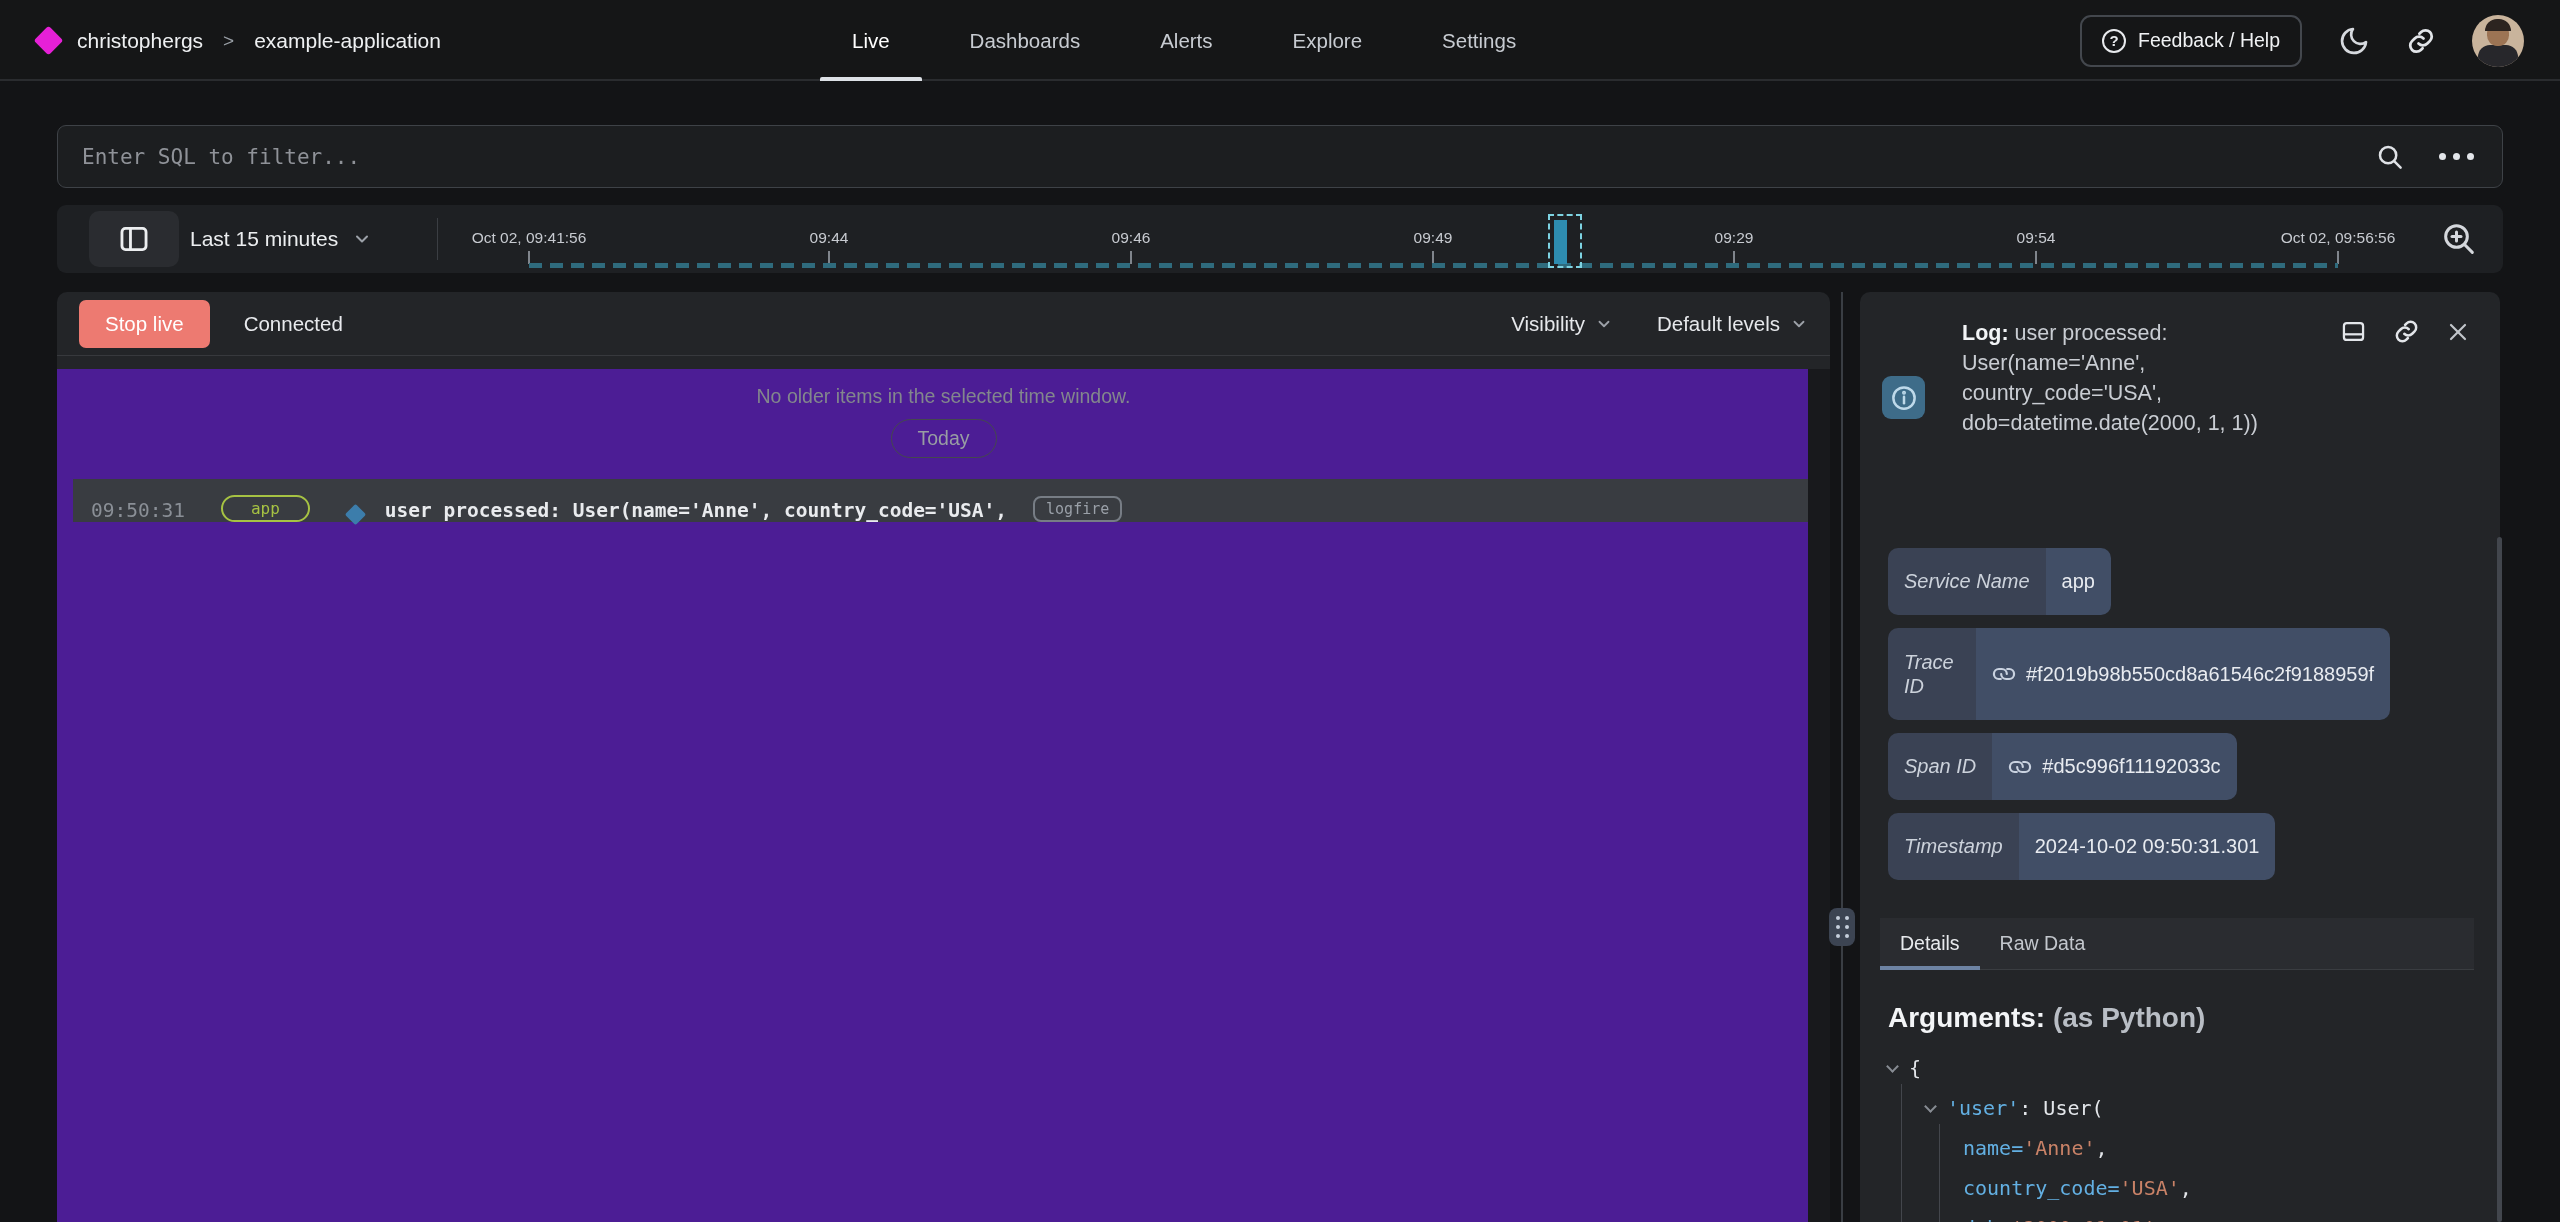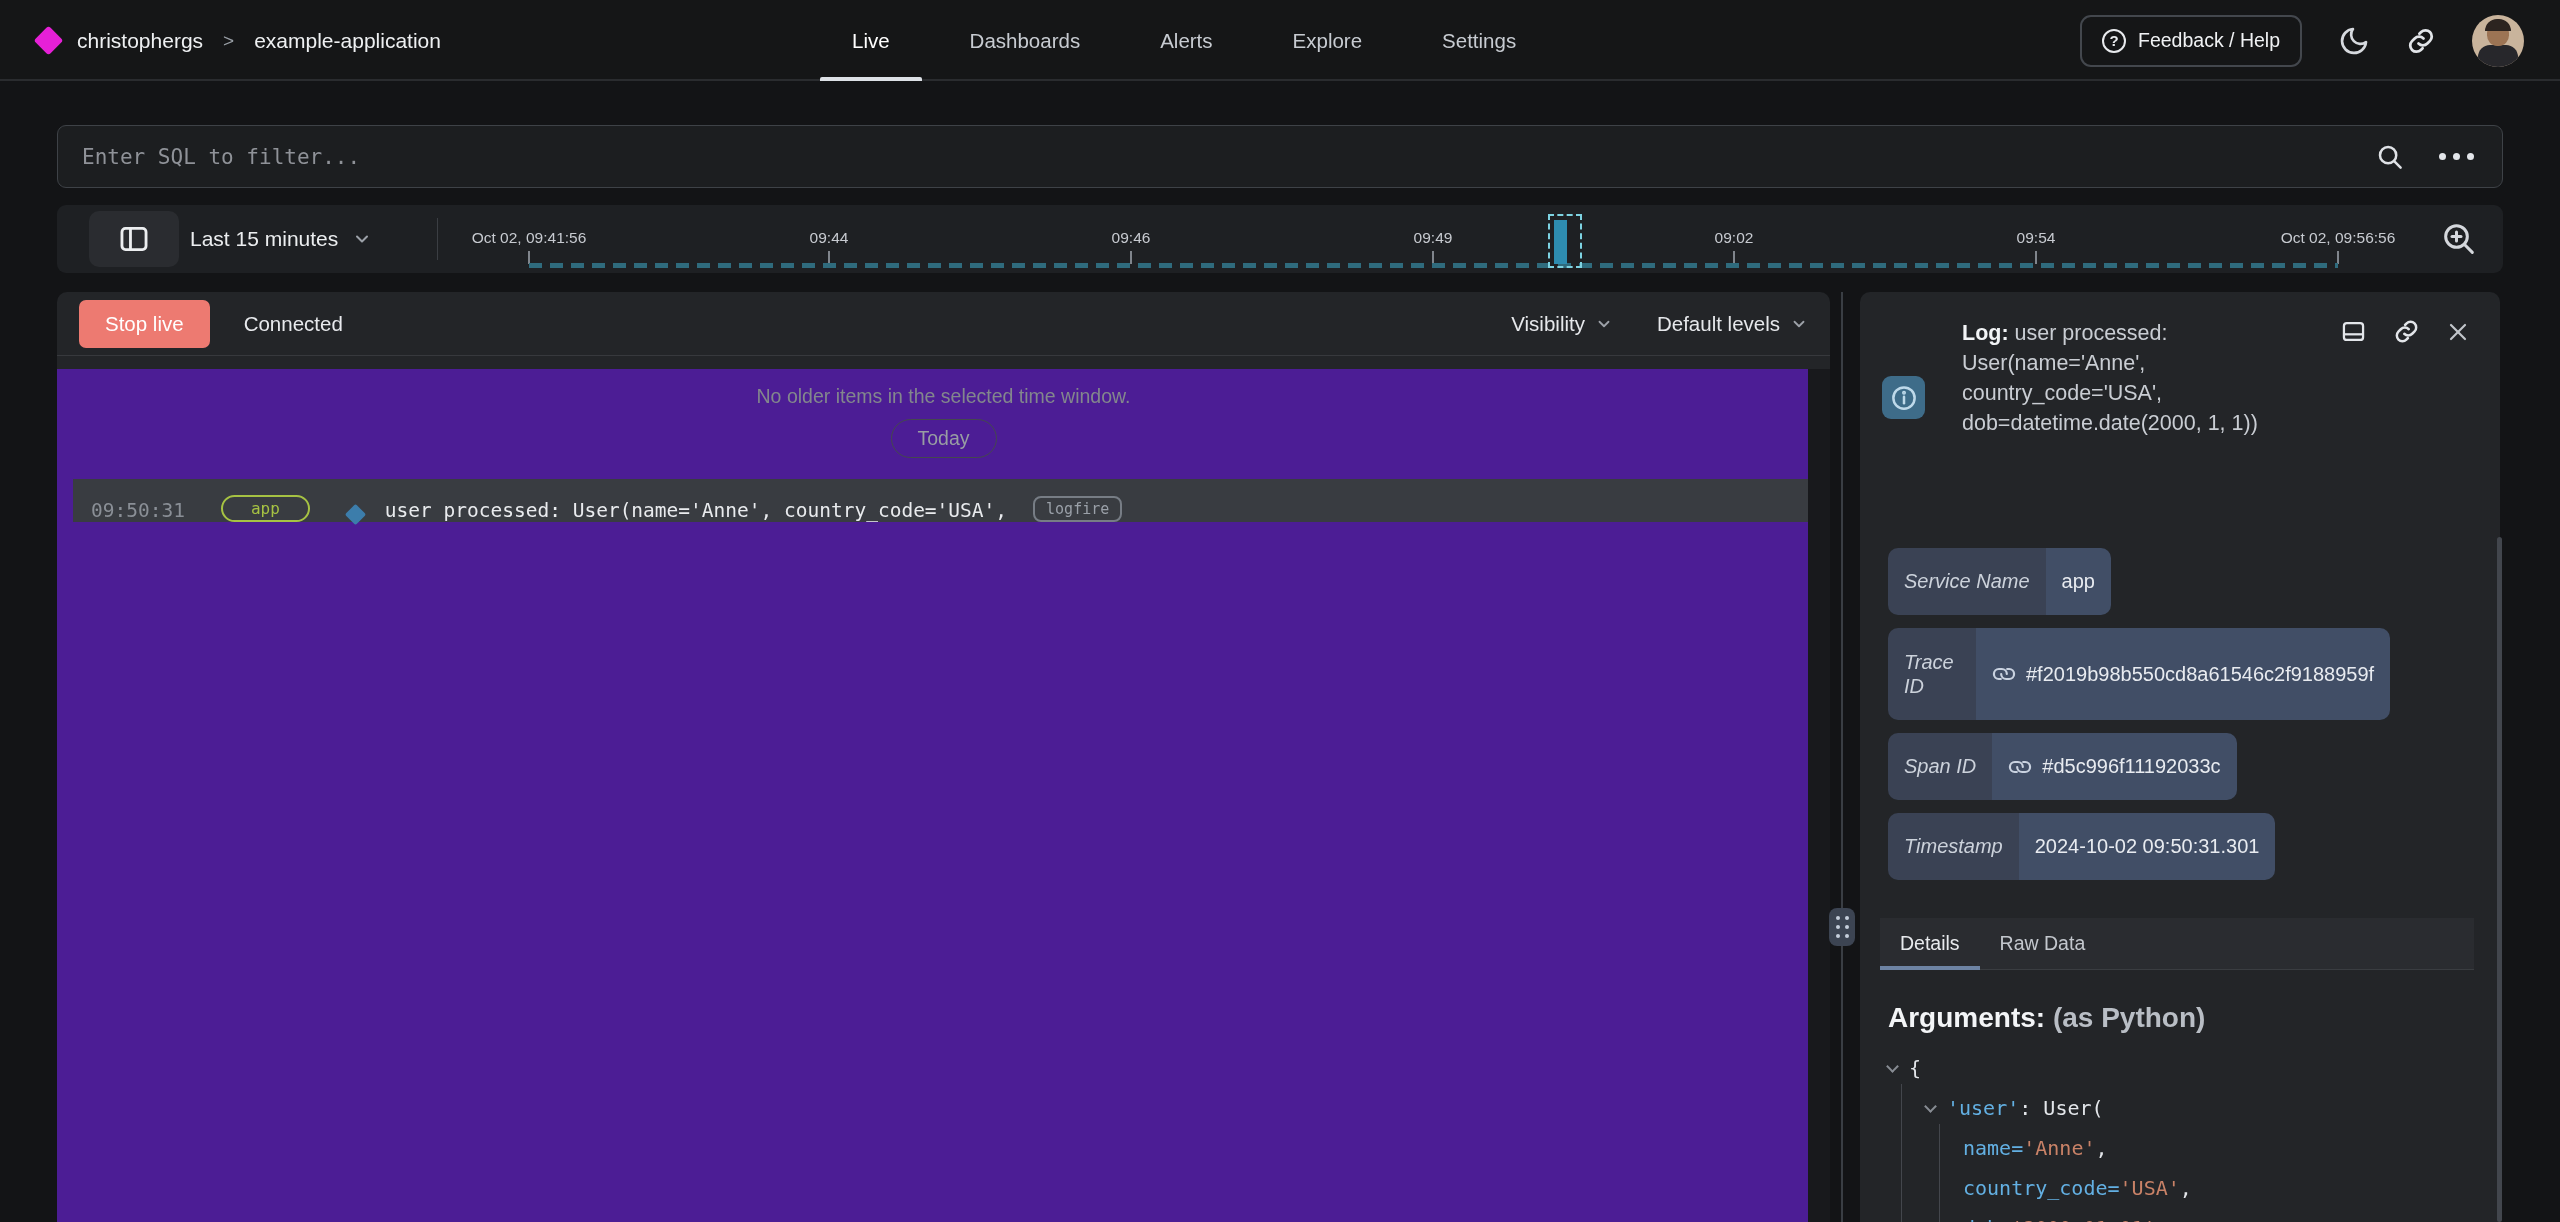--- a/index.html
+++ b/index.html
@@ -66,21 +66,21 @@
   .live-gutter { position:absolute; right:0; top:0; bottom:0; width:22px; background:#18191c; }
   .empty-msg { position:absolute; left:0; right:0; top:16px; text-align:center; font-size:19.5px; color:#83878d; }
   .today-btn { position:absolute; left:50%; transform:translateX(-50%); top:50px; border:1px solid #45484e;
     border-radius:20px; background:transparent; color:#989da3; font-size:19.5px; padding:7px 26px; cursor:pointer; }
   .log-row { position:absolute; left:16px; right:22px; top:110px; height:43px; background:#393c41;
     display:flex; align-items:flex-end; cursor:pointer; }
   .log-time { font-size:19.5px; color:#8a8f96; margin-left:18px; }
   .svc-badge { margin-left:36px; border:2px solid #a6c243; color:#a6c243; border-radius:14px; font-size:16px;
     padding:2px 28px; }
   .log-diamond { width:15px; height:15px; background:#3c7dab; transform:rotate(45deg); border-radius:2px; margin-left:38px; }
-  .log-msg { font-size:19.5px; color:#e9ebee; margin-left:22px; white-space:nowrap; }
+  .log-msg { font-size:19.5px; color:#e9ebee; margin-left:22px; white-space:nowrap;font-weight:bold; }
   .scope-badge { margin-left:26px; border:2px solid #777d85; color:#9aa0a8; border-radius:8px; font-size:15px; padding:2px 11px;margin-top:40px; }
 
   
   .v-divider { position:absolute; left:1841px; top:292px; width:2px; height:930px; background:#3a3e44; }
   .drag-handle { position:absolute; left:1829px; top:908px; width:26px; height:38px; background:#3c4452; border-radius:8px;
     display:grid; grid-template-columns:repeat(2,4px); grid-template-rows:repeat(3,4px); gap:5px;
     align-content:center; justify-content:center; cursor:col-resize; }
   .drag-handle i { width:4px; height:4px; border-radius:50%; background:#c6cfdc; }
 
   
@@ -202,21 +202,21 @@
     </div>
   <div class="tick" style="left:1074px">
       <span class="lbl">09:46</span>
       <span class="ln"></span>
     </div>
   <div class="tick" style="left:1376px">
       <span class="lbl">09:49</span>
       <span class="ln"></span>
     </div>
   <div class="tick" style="left:1677px">
-      <span class="lbl">09:02</span>
+      <span class="lbl">09:29</span>
       <span class="ln"></span>
     </div>
   <div class="tick" style="left:1979px">
       <span class="lbl">09:54</span>
       <span class="ln"></span>
     </div>
   <div class="tick" style="left:2281px">
       <span class="lbl">Oct 02, 09:56:56</span>
       <span class="ln"></span>
     </div>

